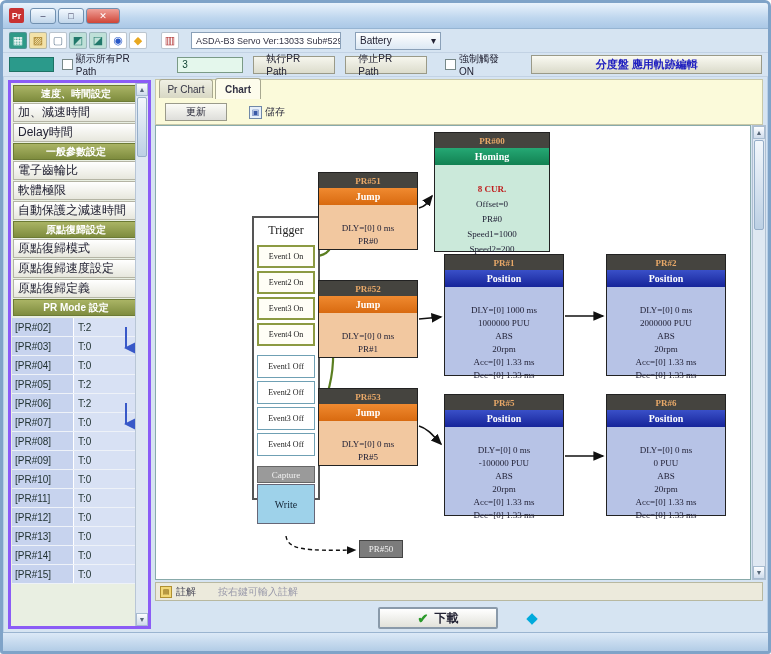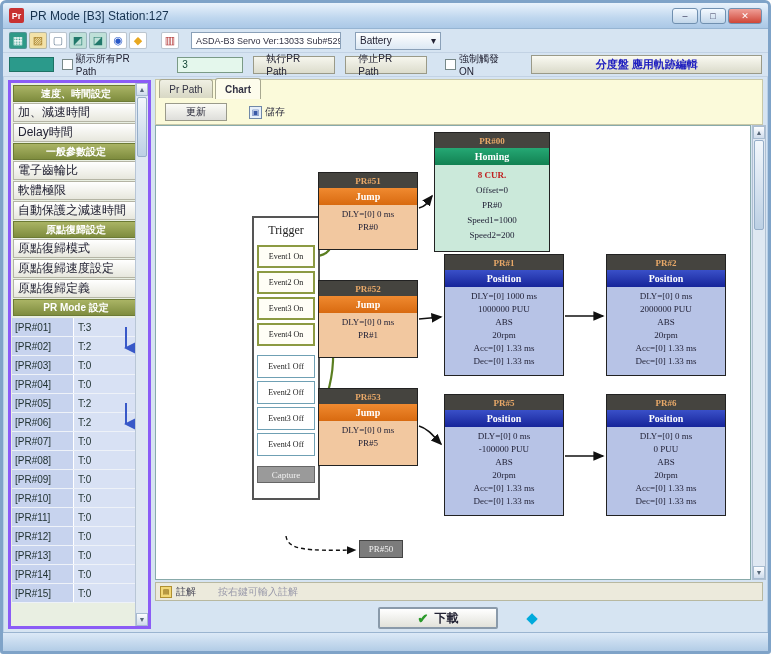--- a/index.html
+++ b/index.html
@@ -78,21 +78,21 @@
     border:1px solid #8aa;overflow:hidden;}
   .cv-scroll{position:absolute;left:599px;top:48px;width:14px;height:455px;background:#dfe8f2;border:1px solid #b0c0d2;}
   
   .blk{position:absolute;border:1px solid #222;font-family:"Liberation Serif",serif;}
   .blk-head{height:15px;background:#45443f;color:#e8a868;font-size:9px;font-weight:bold;
     display:flex;align-items:center;justify-content:center;}
   .blk-band{height:17px;color:#fff;font-size:10px;font-weight:bold;display:flex;align-items:center;justify-content:center;}
   .band-jump{background:linear-gradient(#f08a30,#d86a10);}
   .band-home{background:linear-gradient(#25a874,#128152);}
   .band-pos{background:linear-gradient(#3a50c8,#16249a);}
-  .blk-body{white-space:pre-line;text-align:center;font-size:9px;line-height:13px;color:#232338;padding-top:3px;}
+  .blk-body{white-space:pre-line;text-align:center;font-size:9px;line-height:13px;color:#232338;padding-top:17px;}
   .body-jump{background:#f2c8a0;height:44px;}
   .body-home{background:#cdeatd;background:#cbe9da;height:86px;line-height:15px;}
   .body-pos{background:#b7c3e6;height:88px;}
   .redline{color:#c02020;font-weight:bold;}
   .jumpcol{position:absolute;left:162px;top:46px;display:flex;flex-direction:column;gap:30px;}
   .jumpcol .blk{position:relative;width:100px;}
   .posgrid{position:absolute;left:288px;top:128px;display:grid;grid-template-columns:120px 120px;
     grid-column-gap:42px;grid-row-gap:18px;}
   .posgrid .blk{position:relative;width:120px;}
   .homing{left:278px;top:6px;width:116px;}
@@ -129,21 +129,20 @@
   .statusstrip{position:absolute;left:0;bottom:0;right:0;height:19px;
     background:linear-gradient(#dce9f7,#b2cce6);border-top:1px solid #9ab4d0;}
 </style>
 </head>
 <body>
 
 <div class="win">
 
   <div class="titlebar">
     <div class="app-icon">Pr</div>
-    <div class="title-text">PR Mode [B3] Station:127</div>
     <div class="winbtns">
       <div class="winbtn">–</div>
       <div class="winbtn">□</div>
       <div class="winbtn close">✕</div>
     </div>
   </div>
 
   <div class="toolbar">
     <div style="display:flex;">
 
@@ -210,24 +209,20 @@
 
           <div class="sb-item">原點復歸速度設定</div>
 
           <div class="sb-item">原點復歸定義</div>
 
           <div class="sb-header">PR Mode 設定</div>
         </div>
       <div class="prlist">
         <div>
 
-            <div class="prrow">
-              <span class="prid">[PR#01]</span>
-              <span class="prt">T:3</span>
-            </div>
 
             <div class="prrow">
               <span class="prid">[PR#02]</span>
               <span class="prt">T:2</span>
             </div>
 
             <div class="prrow">
               <span class="prid">[PR#03]</span>
               <span class="prt">T:0</span>
             </div>
@@ -305,21 +300,21 @@
     </div>
     <div class="sb-scroll">
       <div class="scr-arrow">▲</div>
       <div class="scr-thumb" style="top:14px;height:60px;"></div>
       <div class="scr-arrow" style="position:absolute;bottom:0;left:0;right:0;">▼</div>
     </div>
   </div>
 
   <div class="main">
     <div class="tabstrip"></div>
-    <div class="tab" style="left:6px;width:54px;">Pr Path</div>
+    <div class="tab" style="left:6px;width:54px;">Pr Chart</div>
     <div class="tab active" style="left:62px;width:46px;">Chart</div>
     <div class="ct-btn">更新</div>
     <div class="ct-save">
       <span class="ico">▣</span>
       <span>儲存</span>
     </div>
 
     <div class="canvas">
 
       <svg class="flow-svg" viewBox="0 0 596 455">
@@ -352,20 +347,21 @@
             <div class="evcell ev-on">Event4 On</div>
           </div>
         <div class="offgroup">
 
         <div class="evcell ev-off">Event1 Off</div>
             <div class="evcell ev-off">Event2 Off</div>
             <div class="evcell ev-off">Event3 Off</div>
             <div class="evcell ev-off">Event4 Off</div>
           </div>
         <div class="capcell">Capture</div>
+        <div class="writecell">Write</div>
       </div>
 
       <span class="arrowlbl" style="left:166px;top:100px;">1</span>
       <span class="arrowlbl" style="left:163px;top:162px;">2</span>
       <span class="arrowlbl" style="left:167px;top:208px;">3</span>
 
       <div class="jumpcol">
 
           <div class="blk">
             <div class="blk-head">PR#51</div>

